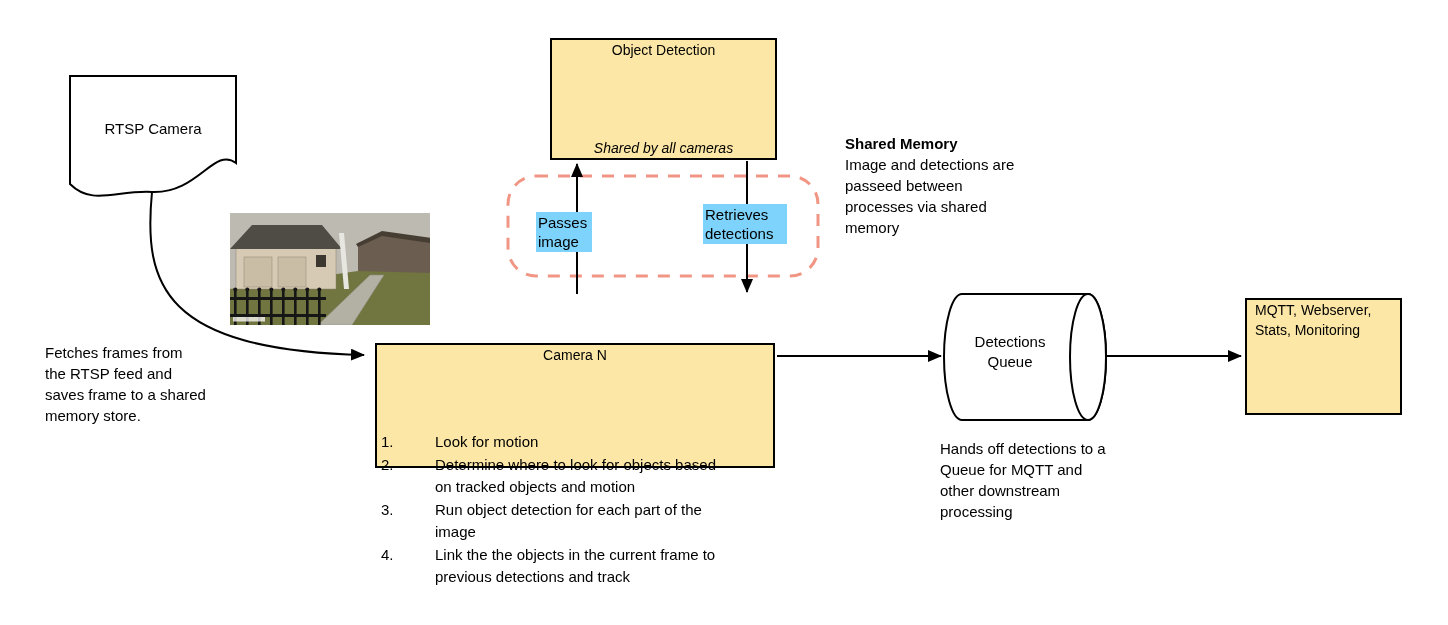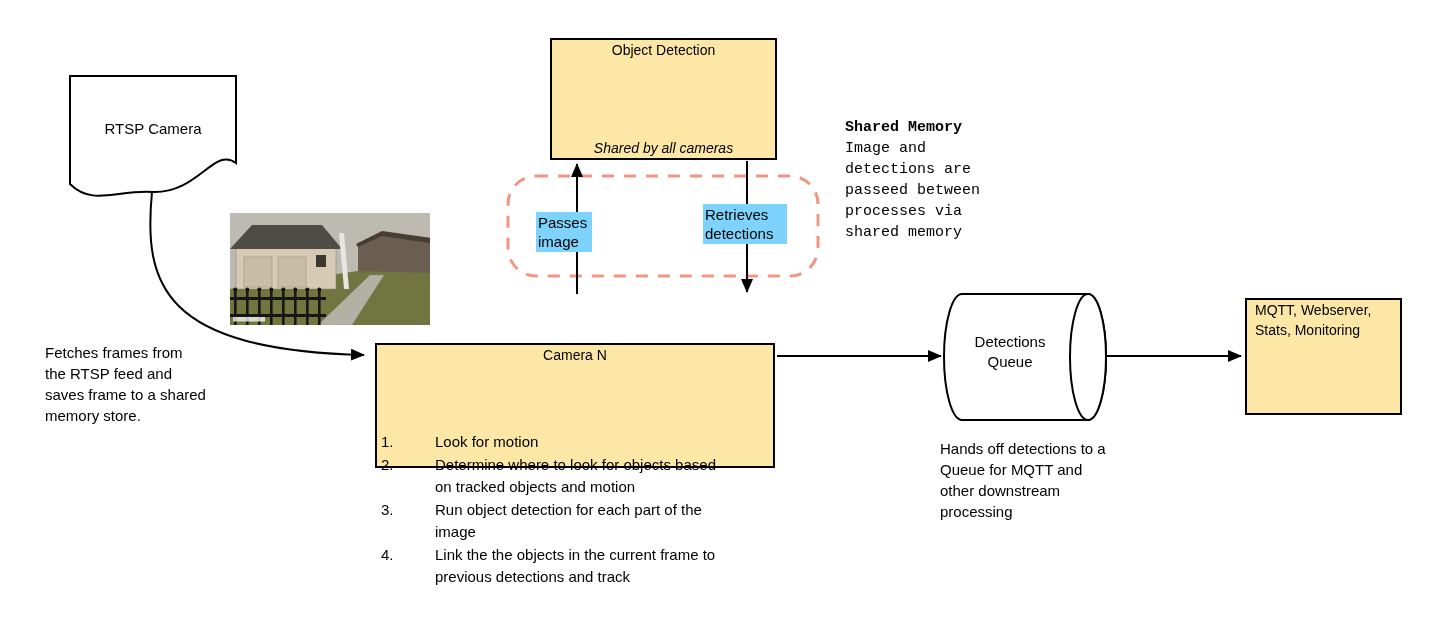--- a/index.html
+++ b/index.html
@@ -112,21 +112,21 @@
 
   <div class="node left-text" style="left:1245px; top:298px; width:157px; height:117px;">
     <div style="width:140px;">MQTT, Webserver, Stats, Monitoring</div>
   </div>
 
   <div class="shape-label" style="left:970px; top:332px; width:80px;">Detections Queue</div>
 
   <div class="edge-label" style="left:536px; top:212px; width:56px; text-align:left;">Passes image</div>
   <div class="edge-label" style="left:703px; top:204px; width:84px; text-align:left;">Retrieves detections</div>
 
-  <div class="note" style="left:845px; top:117px; width:205px;font-family:Liberation Mono, monospace;">
+  <div class="note" style="left:845px; top:133px; width:205px;">
     <div class="note-title">Shared Memory</div>
     <div style="width:178px;">Image and detections are passeed between processes via shared memory</div>
   </div>
 
   <div class="note" style="left:45px; top:342px; width:162px;">Fetches frames from the RTSP feed and saves frame to a shared memory store.</div>
 
   <div class="note" style="left:940px; top:438px; width:168px;">Hands off detections to a Queue for MQTT and other downstream processing</div>
 
   <div class="steps" style="left:381px; top:431px;">
     <div class="step">

